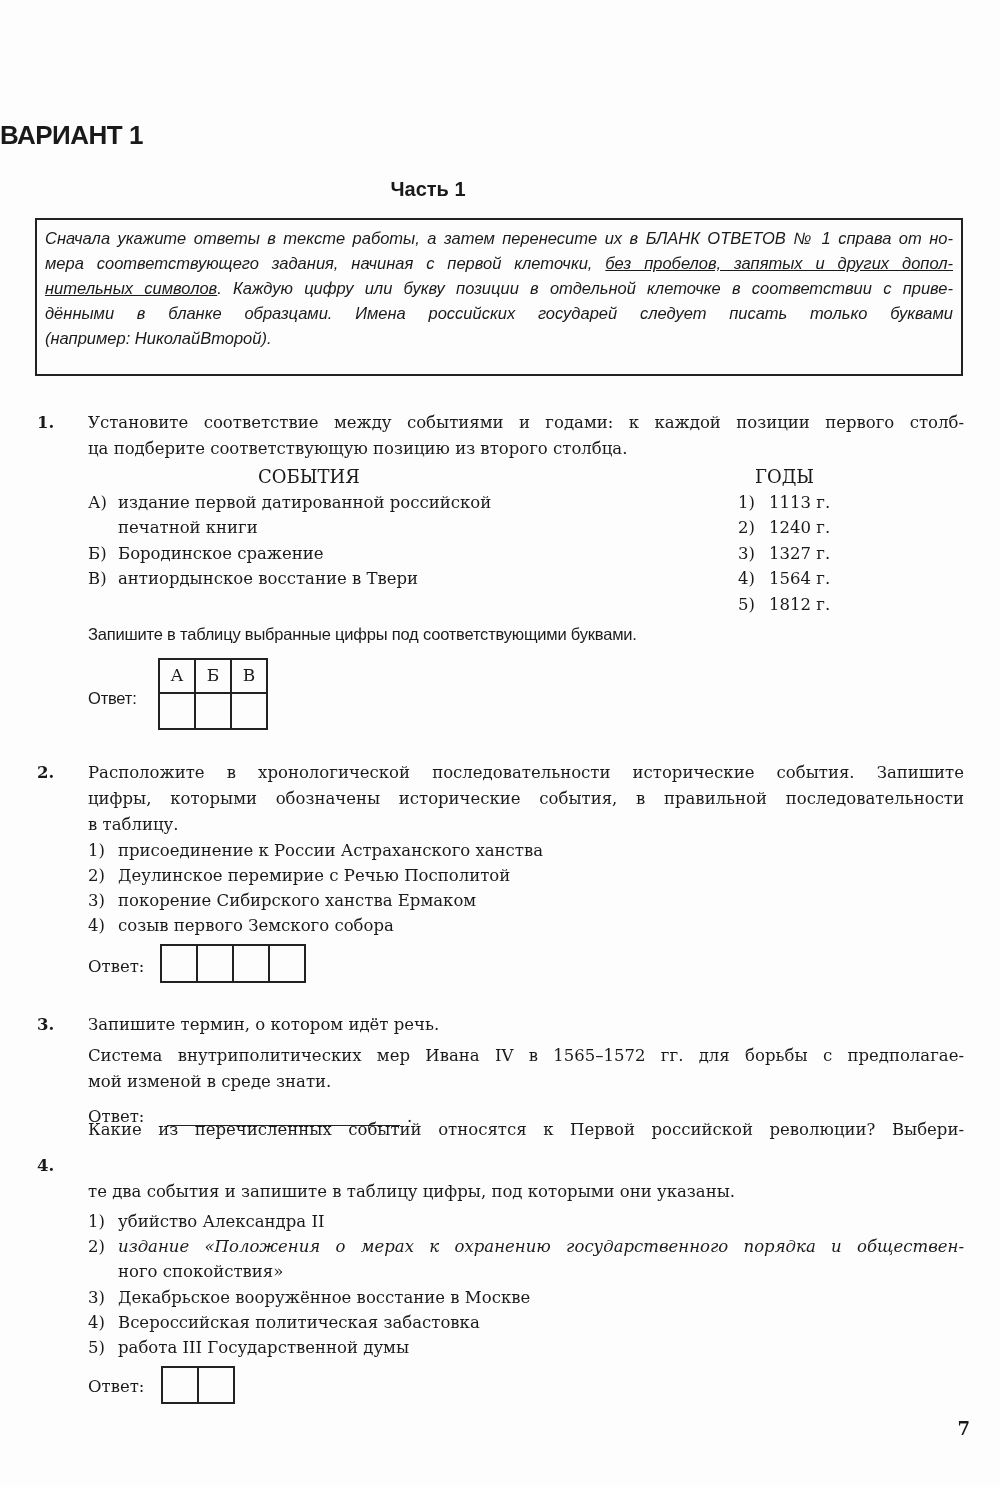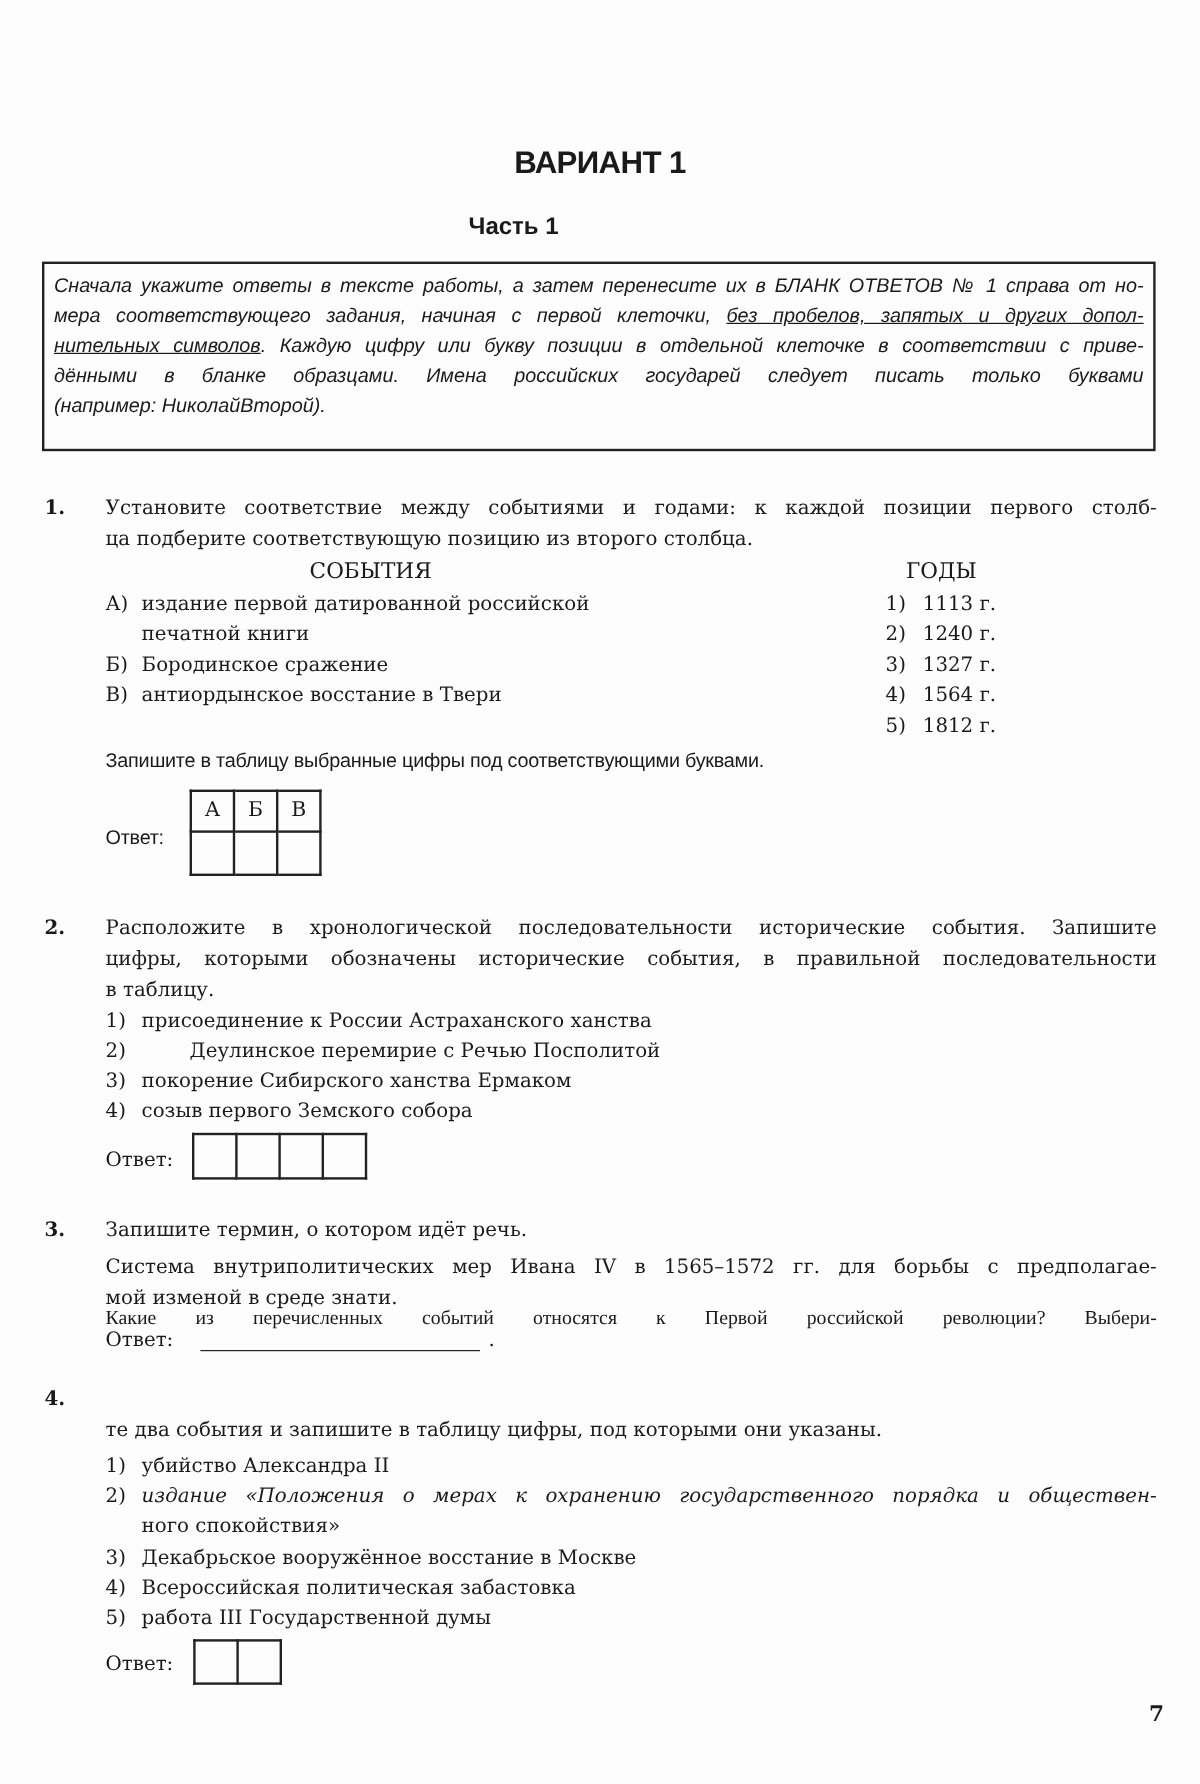--- a/index.html
+++ b/index.html
@@ -1,19 +1,19 @@
 <!DOCTYPE html>
 <html><head>
 <meta charset="utf-8">
 <style>
   * { box-sizing: border-box; margin: 0; padding: 0; }
   html, body { width: 1000px; height: 1487px; background: #fdfdfd; }
   body { position: relative; color: #1a1a1a; font-family: "DejaVu Serif", "Liberation Serif", serif; overflow: hidden; }
   .abs { position: absolute; }
-  .title { left: 0; width: 1000px; top: 120px; text-align: center; font-family: "Liberation Sans", sans-serif; font-weight: bold; font-size: 26px; letter-spacing: -0.5px; }
+  .title { left: 0; width: 1000px; top: 120px; text-align: left; font-family: "Liberation Sans", sans-serif; font-weight: bold; font-size: 26px; letter-spacing: -0.5px; }
   .part { left: 0; width: 836px; top: 178px; text-align: center; font-family: "Liberation Sans", sans-serif; font-weight: bold; font-size: 20px; padding-left: 20px; }
   .instr { left: 35px; top: 218px; width: 928px; height: 158px; border: 2px solid #222; padding: 6px 8px 0 8px;
            font-family: "Liberation Sans", sans-serif; font-style: italic; font-size: 16.5px; line-height: 25px; text-align: justify; }
   .instr .line { display: block; white-space: nowrap; text-align-last: justify; }
   .instr .line.last { text-align-last: left; }
   .instr u { text-decoration: underline; }
   .q { font-size: 16.5px; line-height: 25.5px; }
   .qnum { font-weight: bold; }
   .row { position: absolute; white-space: nowrap; }
   .just { text-align: justify; text-align-last: justify; }
@@ -85,21 +85,21 @@
 
 <div class="q">
   <div class="row qnum" style="left:37px; top:760px;">2.</div>
   <div class="row just" style="left:88px; top:760px; width:876px;">Расположите в хронологической последовательности исторические события. Запишите</div>
   <div class="row just" style="left:88px; top:786px; width:876px;">цифры, которыми обозначены исторические события, в правильной последовательности</div>
   <div class="row" style="left:88px; top:812px;">в таблицу.</div>
 
   <div class="row" style="left:88px; top:838px;">1)</div>
   <div class="row" style="left:118px; top:838px;">присоединение к России Астраханского ханства</div>
   <div class="row" style="left:88px; top:863px;">2)</div>
-  <div class="row" style="left:118px; top:863px;margin-left:40px;">Деулинское перемирие с Речью Посполитой</div>
+  <div class="row" style="left:118px; top:863px;">Деулинское перемирие с Речью Посполитой</div>
   <div class="row" style="left:88px; top:888px;">3)</div>
   <div class="row" style="left:118px; top:888px;">покорение Сибирского ханства Ермаком</div>
   <div class="row" style="left:88px; top:913px;">4)</div>
   <div class="row" style="left:118px; top:913px;">созыв первого Земского собора</div>
 
   <div class="row" style="left:88px; top:954px;">Ответ:</div>
   <table class="grid" style="left:160px; top:944px;">
     <tbody>
         <tr style="height:37px;">
       <td style="width:36px;"></td>
@@ -116,21 +116,21 @@
   <div class="row" style="left:88px; top:1012px;">Запишите термин, о котором идёт речь.</div>
   <div class="row just" style="left:88px; top:1043px; width:876px;">Система внутриполитических мер Ивана IV в 1565–1572 гг. для борьбы с предполагае-</div>
   <div class="row" style="left:88px; top:1069px;">мой изменой в среде знати.</div>
   <div class="row" style="left:88px; top:1104px;">Ответ:</div>
   <div class="answer-line" style="left:167px; top:1102px; width:233px; height:24px;"></div>
   <div class="row" style="left:407px; top:1104px;">.</div>
 </div>
 
 <div class="q">
   <div class="row qnum" style="left:37px; top:1153px;">4.</div>
-  <div class="row just" style="left:88px; top:1085px; width:876px;font-family:Liberation Serif, serif;">Какие из перечисленных событий относятся к Первой российской революции? Выбери-</div>
+  <div class="row just" style="left:88px; top:1117px; width:876px;">Какие из перечисленных событий относятся к Первой российской революции? Выбери-</div>
   <div class="row" style="left:88px; top:1179px;">те два события и запишите в таблицу цифры, под которыми они указаны.</div>
 
   <div class="row" style="left:88px; top:1209px;">1)</div>
   <div class="row" style="left:118px; top:1209px;">убийство Александра II</div>
   <div class="row" style="left:88px; top:1234px;">2)</div>
   <div class="row just" style="left:118px; top:1234px; width:846px;font-style:italic;">издание «Положения о мерах к охранению государственного порядка и обществен-</div>
   <div class="row" style="left:118px; top:1259px;">ного спокойствия»</div>
   <div class="row" style="left:88px; top:1285px;">3)</div>
   <div class="row" style="left:118px; top:1285px;">Декабрьское вооружённое восстание в Москве</div>
   <div class="row" style="left:88px; top:1310px;">4)</div>

